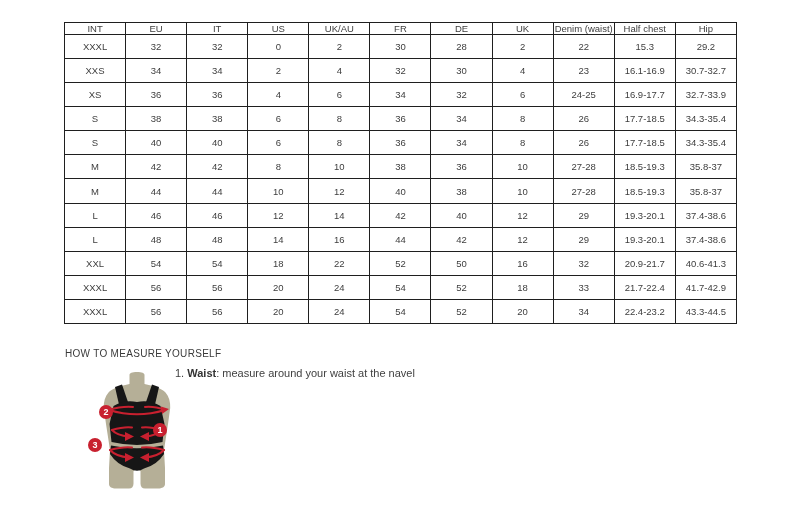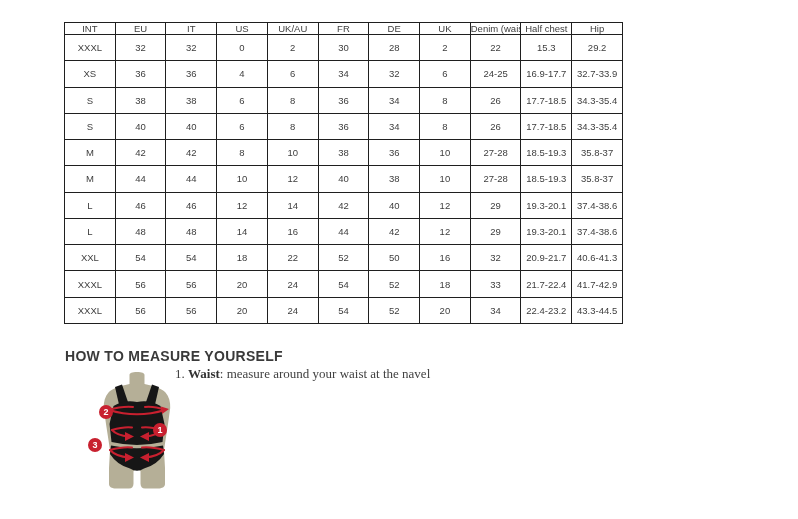--- a/index.html
+++ b/index.html
@@ -13,21 +13,21 @@
     position: relative;
     width: 798px; height: 519px;
     background: #ffffff;
     overflow: hidden;
   }
 
   
   table.size-table {
     position: absolute;
     left: 64px; top: 22px;
-    width: 559px; height: 302px;
+    width: 673px; height: 302px;
     border-collapse: collapse;
     table-layout: fixed;
   }
   table.size-table th,
   table.size-table td {
     border: 1px solid #1f1f1f;
     font-size: 9.5px;
     font-weight: 400;
     color: #3d3d3d;
     text-align: center;
@@ -35,31 +35,30 @@
     padding: 0;
     white-space: nowrap;
     overflow: hidden;
     background: #ffffff;
   }
 
   
   .measure-title {
     position: absolute;
     left: 65px; top: 348px;
-    font-size: 14px;
-    font-weight: 700;
+    font-size: 10px;
+    font-weight: 400;
     letter-spacing: 0.3px;
     color: #3a3a3a;
   }
   .measure-list {
     position: absolute;
     left: 175px; top: 365px;
-    font-size: 13px;
+    font-size: 11px;
     color: #414141;
-    font-family: Liberation Serif, serif;
   }
   .measure-item { height: 17.5px; line-height: 13px; padding-top: 2px; }
   .measure-item .item-label { font-weight: 700; color: #333333; }
 
   
   .figure-wrap {
     position: absolute;
     left: 84px; top: 372px;
     width: 106px; height: 118px;
   }
@@ -91,20 +90,33 @@
           <td>32</td>
           <td>32</td>
           <td>0</td>
           <td>2</td>
           <td>30</td>
           <td>28</td>
           <td>2</td>
           <td>22</td>
           <td>15.3</td>
           <td>29.2</td>
+        </tr>
+        <tr>
+          <td>XXS</td>
+          <td>34</td>
+          <td>34</td>
+          <td>2</td>
+          <td>4</td>
+          <td>32</td>
+          <td>30</td>
+          <td>4</td>
+          <td>23</td>
+          <td>16.1-16.9</td>
+          <td>30.7-32.7</td>
         </tr>
         <tr>
           <td>XS</td>
           <td>36</td>
           <td>36</td>
           <td>4</td>
           <td>6</td>
           <td>34</td>
           <td>32</td>
           <td>6</td>

